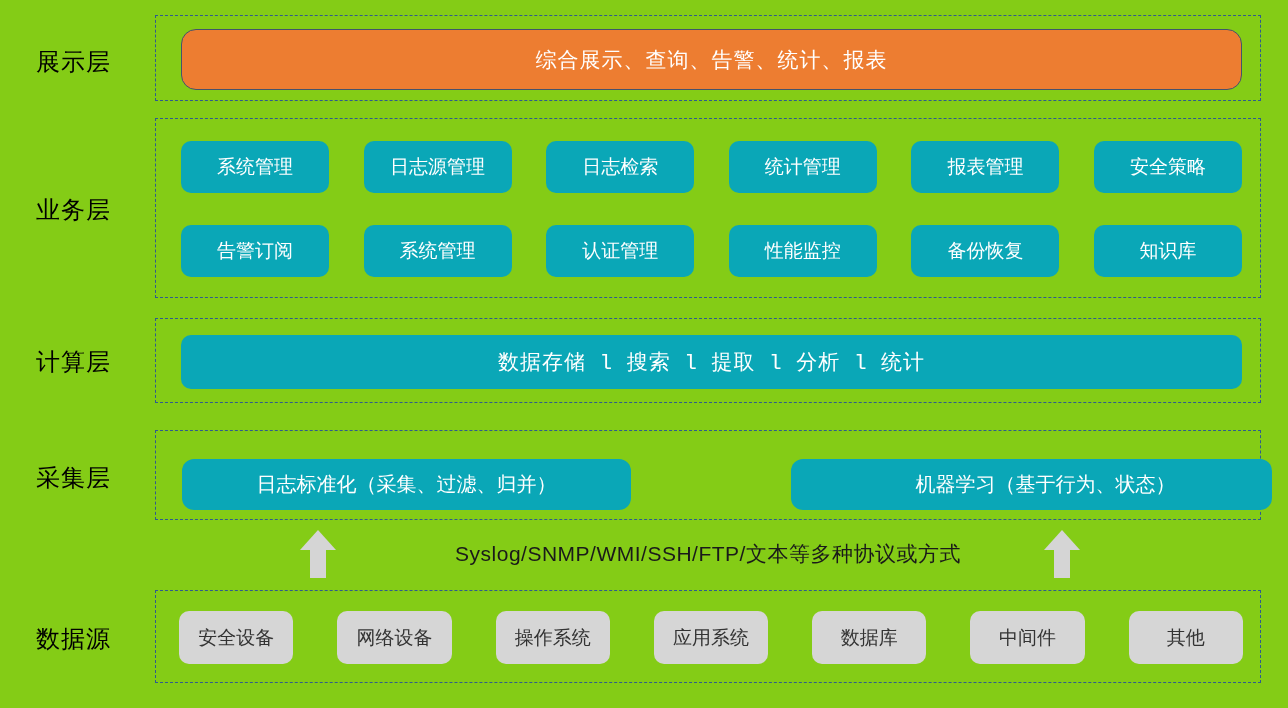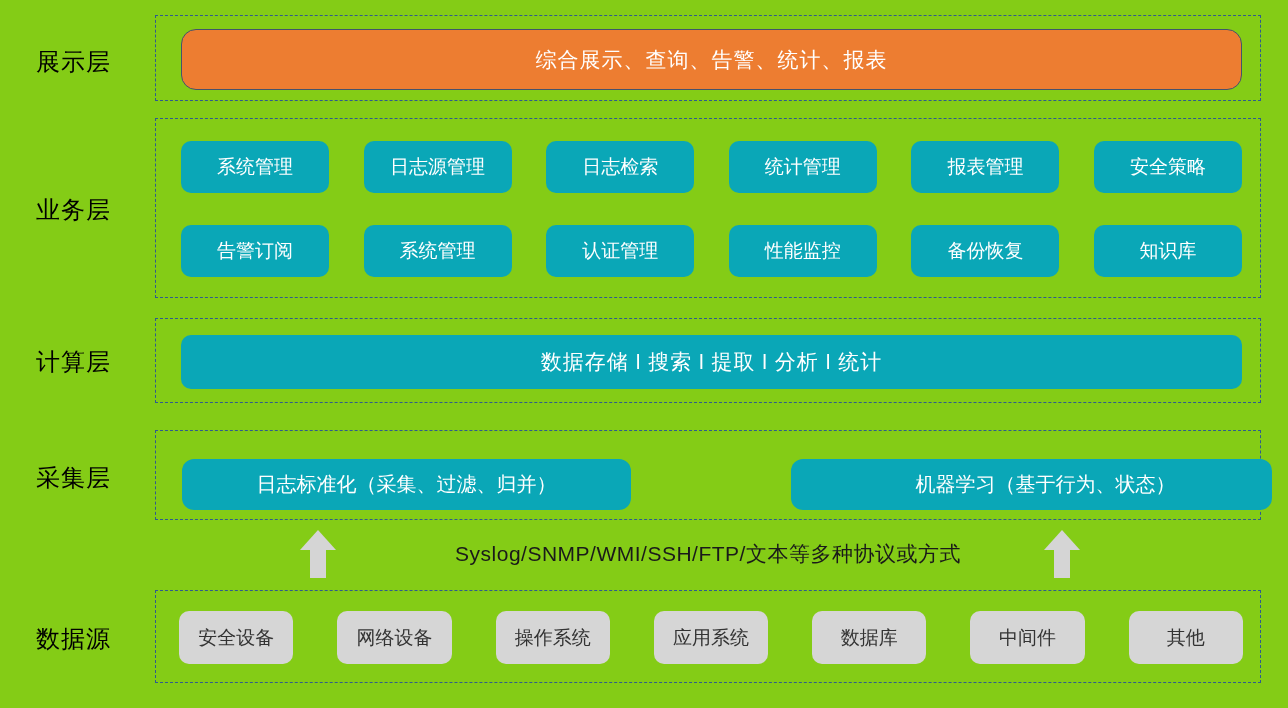--- a/index.html
+++ b/index.html
@@ -18,21 +18,21 @@
   }
   .banner{
     position:absolute;left:25px;right:18px;display:flex;align-items:center;justify-content:center;
     color:var(--text_light);font-size:21px;letter-spacing:1px;white-space:nowrap;
   }
   .banner.orange{
     background:var(--orange);border:1px solid var(--orange_border);border-radius:15px;
     top:13px;height:59px;
   }
   .banner.teal{
-    background:var(--teal);border-radius:10px;top:16px;height:54px;
+    background:var(--teal);border-radius:10px;top:16px;height:54px;font-family:Liberation Mono, monospace;
   }
   .btn-row{
     position:absolute;left:25px;right:18px;display:flex;justify-content:space-between;
   }
   .btn-row.r1{top:22px;}
   .btn-row.r2{top:106px;}
   .biz-btn{
     width:148px;height:52px;border-radius:10px;background:var(--teal);
     display:flex;align-items:center;justify-content:center;
     color:var(--text_light);font-size:19px;white-space:nowrap;

